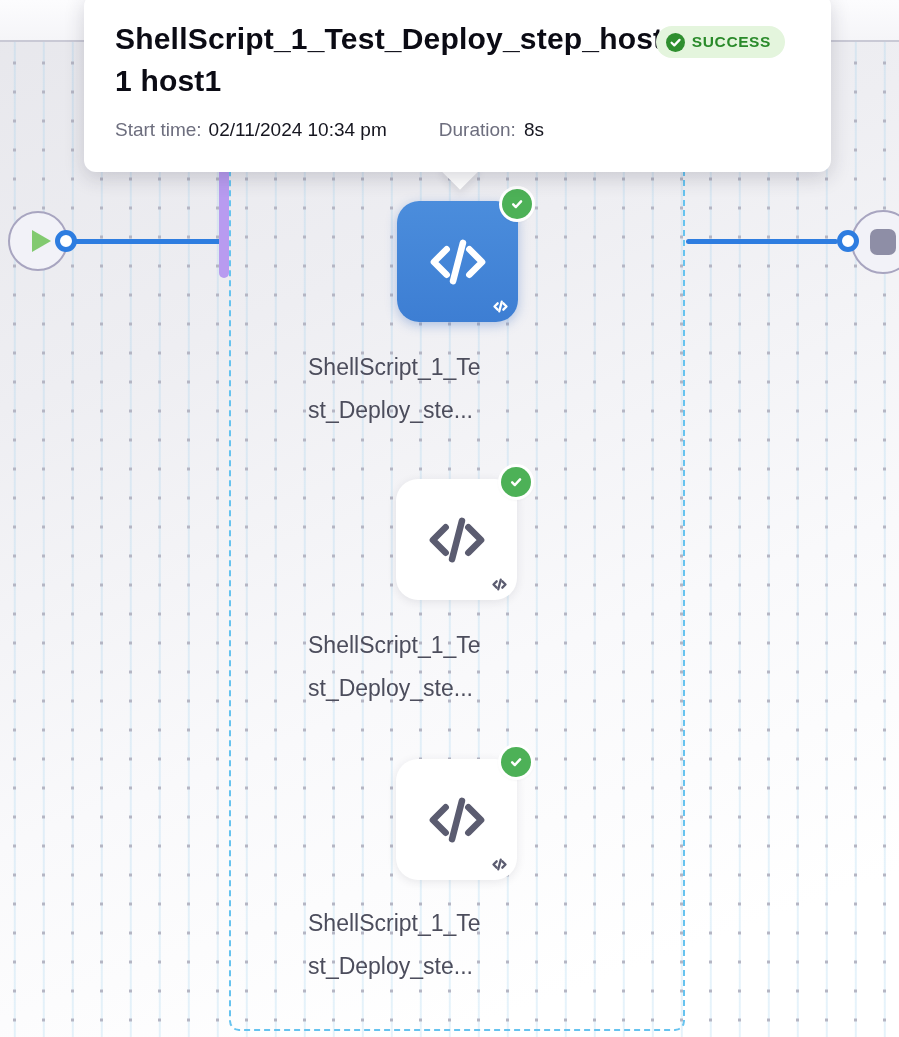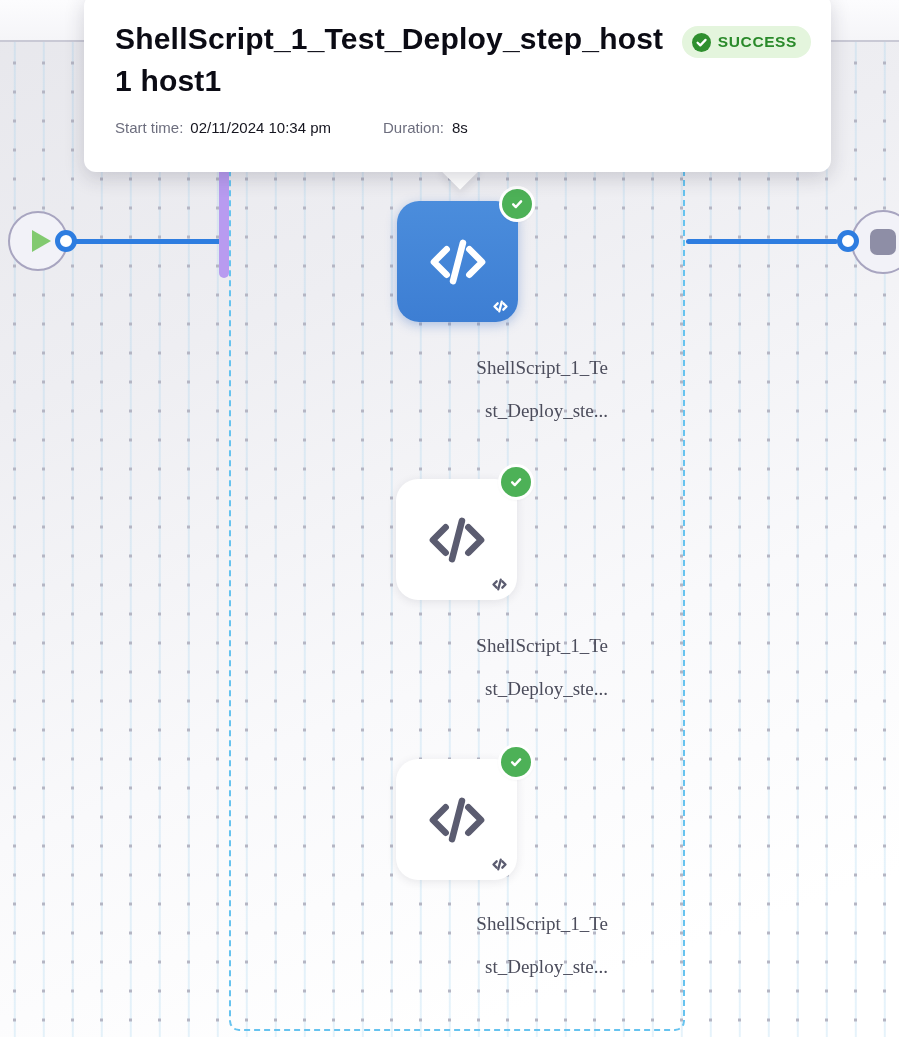--- a/index.html
+++ b/index.html
@@ -71,46 +71,46 @@
   }
   .code-main { width:68px; height:68px; }
   .code-small { position:absolute; right:9px; bottom:7px; width:17px; height:17px; }
   .node-badge {
     position:absolute; right:-14px; top:-12px; width:30px; height:30px; border-radius:50%;
     background:#4db157; box-shadow:0 0 0 3px #ffffff, 0 1px 4px rgba(0,0,0,0.2);
     display:flex; align-items:center; justify-content:center; z-index:6;
   }
   
   .step-label {
-    position:absolute; left:308px; width:300px; text-align:right; z-index:5;
-    font-size:19px; line-height:43px; color:#4c4d5c; white-space:pre-line;font-family:Liberation Serif, serif;
+    position:absolute; left:308px; width:300px; text-align:left; z-index:5;
+    font-size:23px; line-height:43px; color:#4c4d5c; white-space:pre-line;
   }
   .lbl-1 { top:304px; } .lbl-2 { top:582px; } .lbl-3 { top:860px; }
   
   .caret {
     position:absolute; left:446px; top:156px; width:28px; height:28px; background:#ffffff;
     transform:rotate(45deg); z-index:8; box-shadow:3px 3px 8px rgba(40,41,61,0.10);
   }
   .tooltip {
     position:absolute; left:84px; top:-6px; width:747px; height:178px; z-index:9;
     background:#ffffff; border-radius:12px;
     box-shadow:0 6px 20px rgba(40,41,61,0.18);
     padding:24px 36px 0 31px;
   }
   .tt-title {
     font-size:30px; font-weight:700; color:#0b0b14; line-height:42px;
     max-width:555px; letter-spacing:0.2px; word-break:break-word;
   }
   .status-badge {
-    position:absolute; right:20px; top:32px; height:32px; padding:0 14px 0 10px;
+    position:absolute; right:46px; top:32px; height:32px; padding:0 14px 0 10px;
     background:#e4f5dd; border-radius:16px;
     display:flex; align-items:center; gap:7px;
     color:#2a8a2a; font-size:15.5px; font-weight:700; letter-spacing:0.6px;
   }
-  .tt-meta { margin-top:17px; font-size:15px; display:flex; align-items:baseline; }
+  .tt-meta { margin-top:17px; font-size:19px; display:flex; align-items:baseline; }
   .m-label { color:#6d6e7e; }
   .m-value { color:#15151f; margin-left:7px; }
   .m-label.dur { margin-left:52px; }
   .m-value.dur { margin-left:8px; }
 </style>
 </head>
 <body>
 
 <div class="stage">
   <div class="header"></div>

